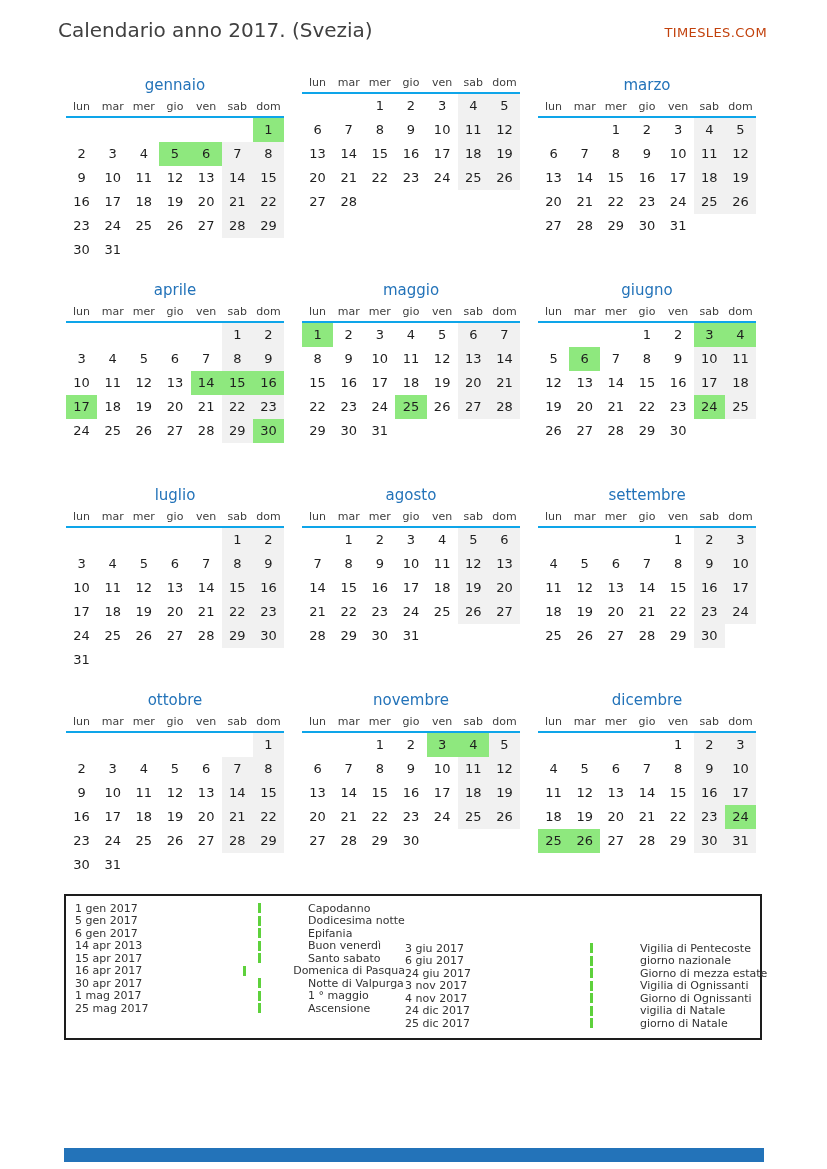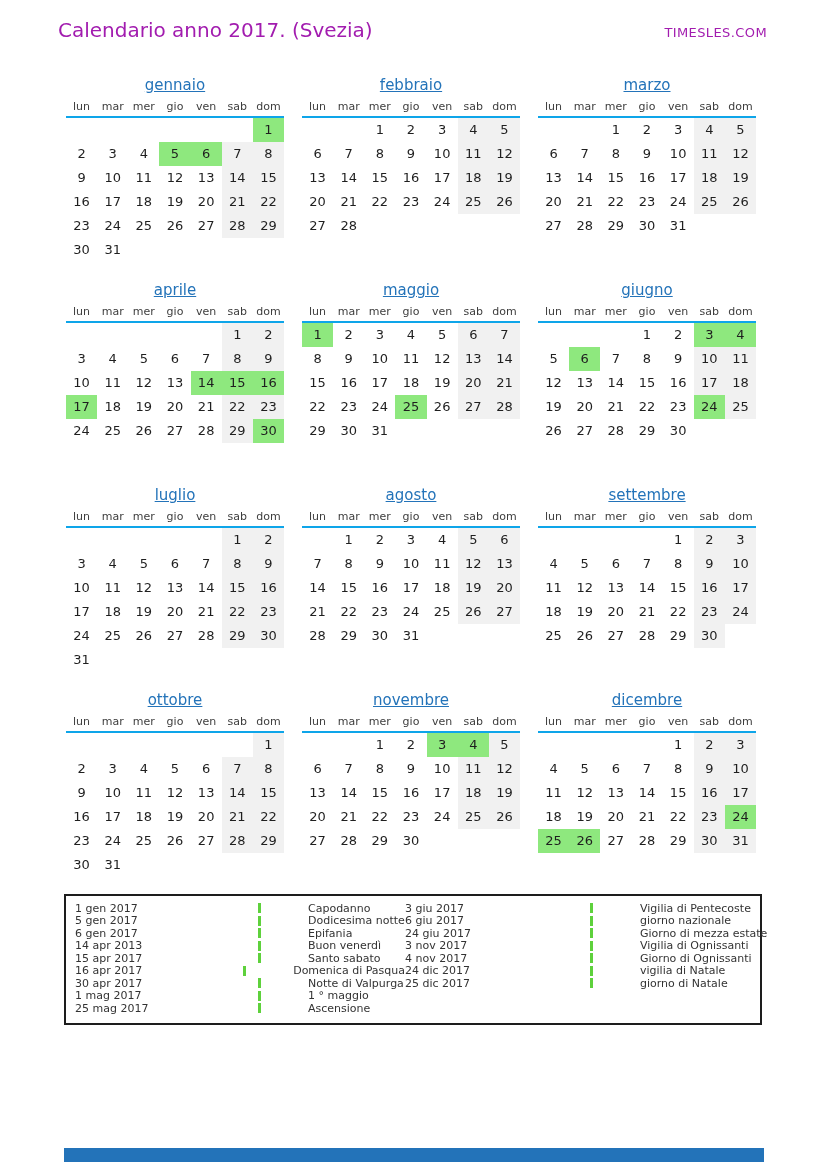--- a/index.html
+++ b/index.html
@@ -2,48 +2,48 @@
 <html><head>
 <meta charset="utf-8">
 <style>
   html,body { margin:0; padding:0; }
   body {
     width:827px; height:1169px; position:relative; background:#ffffff;
     font-family:"DejaVu Sans", sans-serif; overflow:hidden;
   }
   .header-title {
     position:absolute; left:58px; top:18px; font-size:20px; font-weight:400;
-    color:#a21caf; margin:0;
+    color:#404040; margin:0;
   }
   .site-link {
-    position:absolute; right:60px; top:25px; font-size:13px; color:#a21caf;
+    position:absolute; right:60px; top:25px; font-size:13px; color:#c2410c;
     text-decoration:none; letter-spacing:0.4px; cursor:pointer;
   }
   #months {
     position:absolute; left:66px; top:74px;
     display:grid; grid-template-columns:repeat(3,218px);
     column-gap:18px; grid-auto-rows:205px;
   }
-  .month-title { text-align:center; font-size:15px; color:#2373b9; height:24px; line-height:23px;text-decoration:underline; }
+  .month-title { text-align:center; font-size:15px; color:#2373b9; height:24px; line-height:23px; }
   .dow-row {
     display:grid; grid-template-columns:repeat(7,1fr);
     border-bottom:2px solid #0ea5e9; height:18px;
   }
   .dow { text-align:center; font-size:11px; color:#3d3d3d; line-height:17px; }
   .weeks { display:grid; grid-template-columns:repeat(7,1fr); grid-auto-rows:24px; }
   .cell { text-align:center; font-size:13px; color:#1f1f1f; line-height:24px; }
   .weekend { background:#f1f1f1; }
   .holiday { background:#8ee87e; }
   #legend {
     position:absolute; left:64px; top:894px; width:694px;
     border:2px solid #1d1d1d; padding:6px 0 8px 0; display:flex; background:#fff;
   }
   .l-col { display:flex; flex-direction:column; }
   .l-col-0 { width:330px; padding-left:9px; }
-  .l-col-1 { flex:1; }
+  .l-col-1 { flex:1;margin-top:40px; }
   .l-row { display:flex; align-items:center; height:12.5px; font-size:11px; color:#333333;gap:40px; }
   .l-col-0 .l-date { width:143px; }
   .l-col-1 .l-date { width:145px; }
   .l-tick { width:3px; height:10px; background:#5ed13c; margin-right:7px; flex-shrink:0; }
   .l-label { flex:1; white-space:nowrap; }
   .footer-bar {
     position:absolute; left:64px; top:1148px; width:700px; height:14px; background:#2373b9;
   }
 </style>
 </head>
@@ -103,21 +103,20 @@
         <span class="cell">30</span>
         <span class="cell">31</span>
         <span class="cell"></span>
         <span class="cell"></span>
         <span class="cell"></span>
         <span class="cell"></span>
         <span class="cell"></span>
       </div>
     </div>
     <div class="month">
-      <div class="month-title">febbraio</div>
       <div class="dow-row">
         <span class="dow">lun</span>
         <span class="dow">mar</span>
         <span class="dow">mer</span>
         <span class="dow">gio</span>
         <span class="dow">ven</span>
         <span class="dow">sab</span>
         <span class="dow">dom</span>
       </div>
       <div class="weeks">

